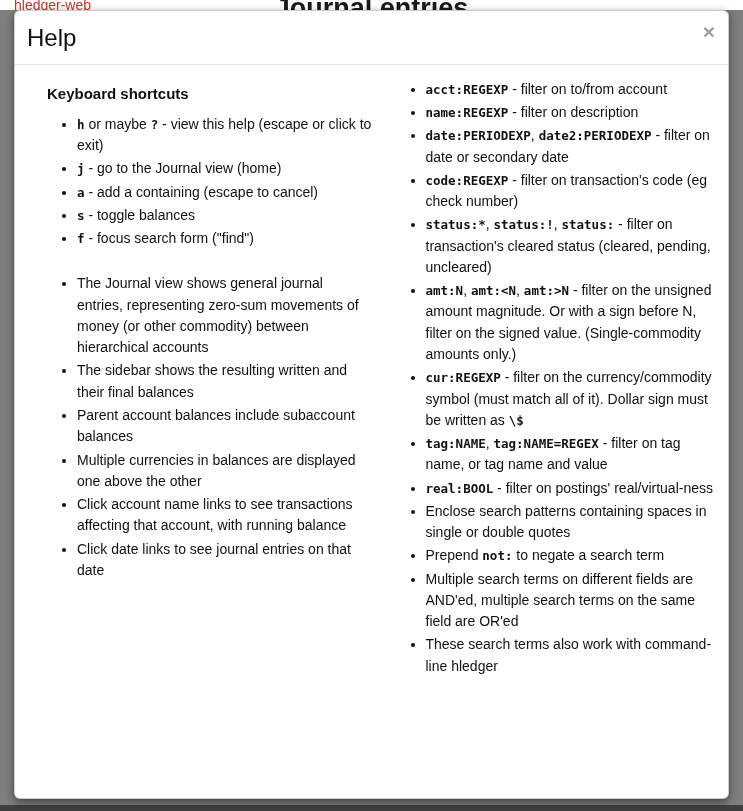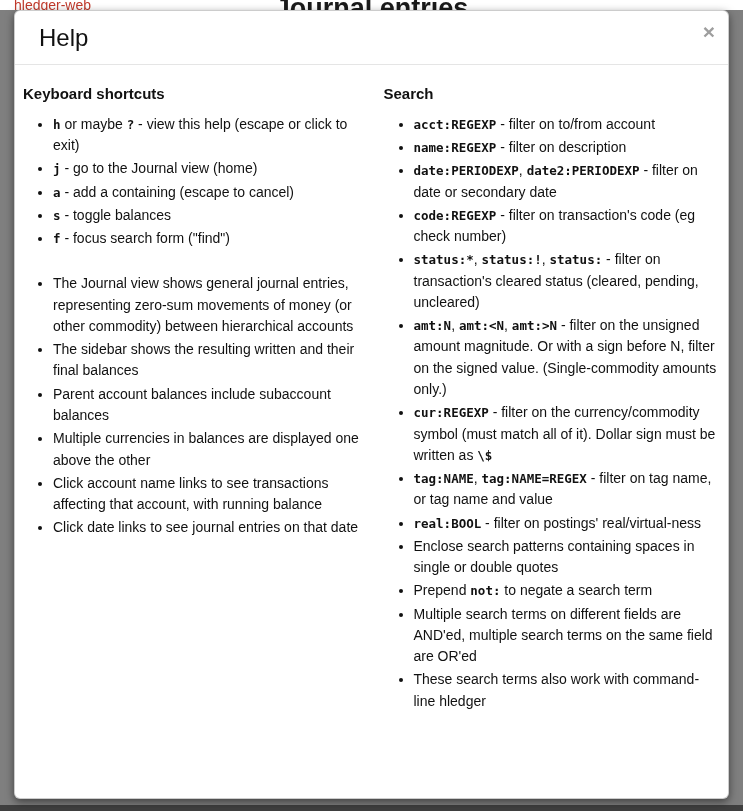--- a/index.html
+++ b/index.html
@@ -39,39 +39,40 @@
   .modal {
     position: absolute; top: 10px; left: 14px;
     width: 715px; height: 789px; box-sizing: border-box;
     background: #fff; border-radius: 6px;
     border: 1px solid rgba(0,0,0,0.2);
     box-shadow: 0 3px 9px rgba(0,0,0,0.5);
     z-index: 3;
   }
   .modal-header {
     position: relative;
-    padding: 13px 24px 11px;
+    padding: 13px 12px 11px;
     border-bottom: 1px solid #e5e5e5;
   }
   .modal-title {
     margin: 0; font-size: 24px; font-weight: 500; color: #111;
     line-height: 1.2;
   }
   .close-btn {
     position: absolute; top: 10px; right: 13px;
     background: none; border: none; padding: 0;
     font-size: 21px; font-weight: 700; line-height: 1;
     color: #9e9e9e; cursor: pointer;
     font-family: "Liberation Sans", sans-serif;
   }
 
   .modal-body {
     display: flex; gap: 24px;
     padding: 14px 8px 20px;
     box-sizing: border-box;
+    margin-left: 24px;
   }
   .col { flex: 1; min-width: 0; }
 
   .section { margin-bottom: 24px; }
   .section-heading {
     margin: 6px 0 12px;
     font-size: 15px; font-weight: 700; color: #111;
   }
   ul.help-list {
     margin: 0; padding: 0 0 0 30px;
@@ -117,21 +118,20 @@
             <li><span class="text-run">The sidebar shows the resulting written and their final balances</span></li>
             <li><span class="text-run">Parent account balances include subaccount balances</span></li>
             <li><span class="text-run">Multiple currencies in balances are displayed one above the other</span></li>
             <li><span class="text-run">Click account name links to see transactions affecting that account, with running balance</span></li>
             <li><span class="text-run">Click date links to see journal entries on that date</span></li>
           </ul>
       </div>
     </div>
     <div class="col">
       <div class="section">
-        <h5 class="section-heading">Search</h5>
         <ul class="help-list">
             <li><code class="code-term">acct:REGEXP</code><span class="text-run"> - filter on to/from account</span></li>
             <li><code class="code-term">name:REGEXP</code><span class="text-run"> - filter on description</span></li>
             <li><code class="code-term">date:PERIODEXP</code><span class="text-run">, </span><code class="code-term">date2:PERIODEXP</code><span class="text-run"> - filter on date or secondary date</span></li>
             <li><code class="code-term">code:REGEXP</code><span class="text-run"> - filter on transaction's code (eg check number)</span></li>
             <li><code class="code-term">status:*</code><span class="text-run">, </span><code class="code-term">status:!</code><span class="text-run">, </span><code class="code-term">status:</code><span class="text-run"> - filter on transaction's cleared status (cleared, pending, uncleared)</span></li>
             <li><code class="code-term">amt:N</code><span class="text-run">, </span><code class="code-term">amt:&lt;N</code><span class="text-run">, </span><code class="code-term">amt:&gt;N</code><span class="text-run"> - filter on the unsigned amount magnitude. Or with a sign before N, filter on the signed value. (Single-commodity amounts only.)</span></li>
             <li><code class="code-term">cur:REGEXP</code><span class="text-run"> - filter on the currency/commodity symbol (must match all of it). Dollar sign must be written as </span><code class="code-term">\$</code></li>
             <li><code class="code-term">tag:NAME</code><span class="text-run">, </span><code class="code-term">tag:NAME=REGEX</code><span class="text-run"> - filter on tag name, or tag name and value</span></li>
             <li><code class="code-term">real:BOOL</code><span class="text-run"> - filter on postings' real/virtual-ness</span></li>

